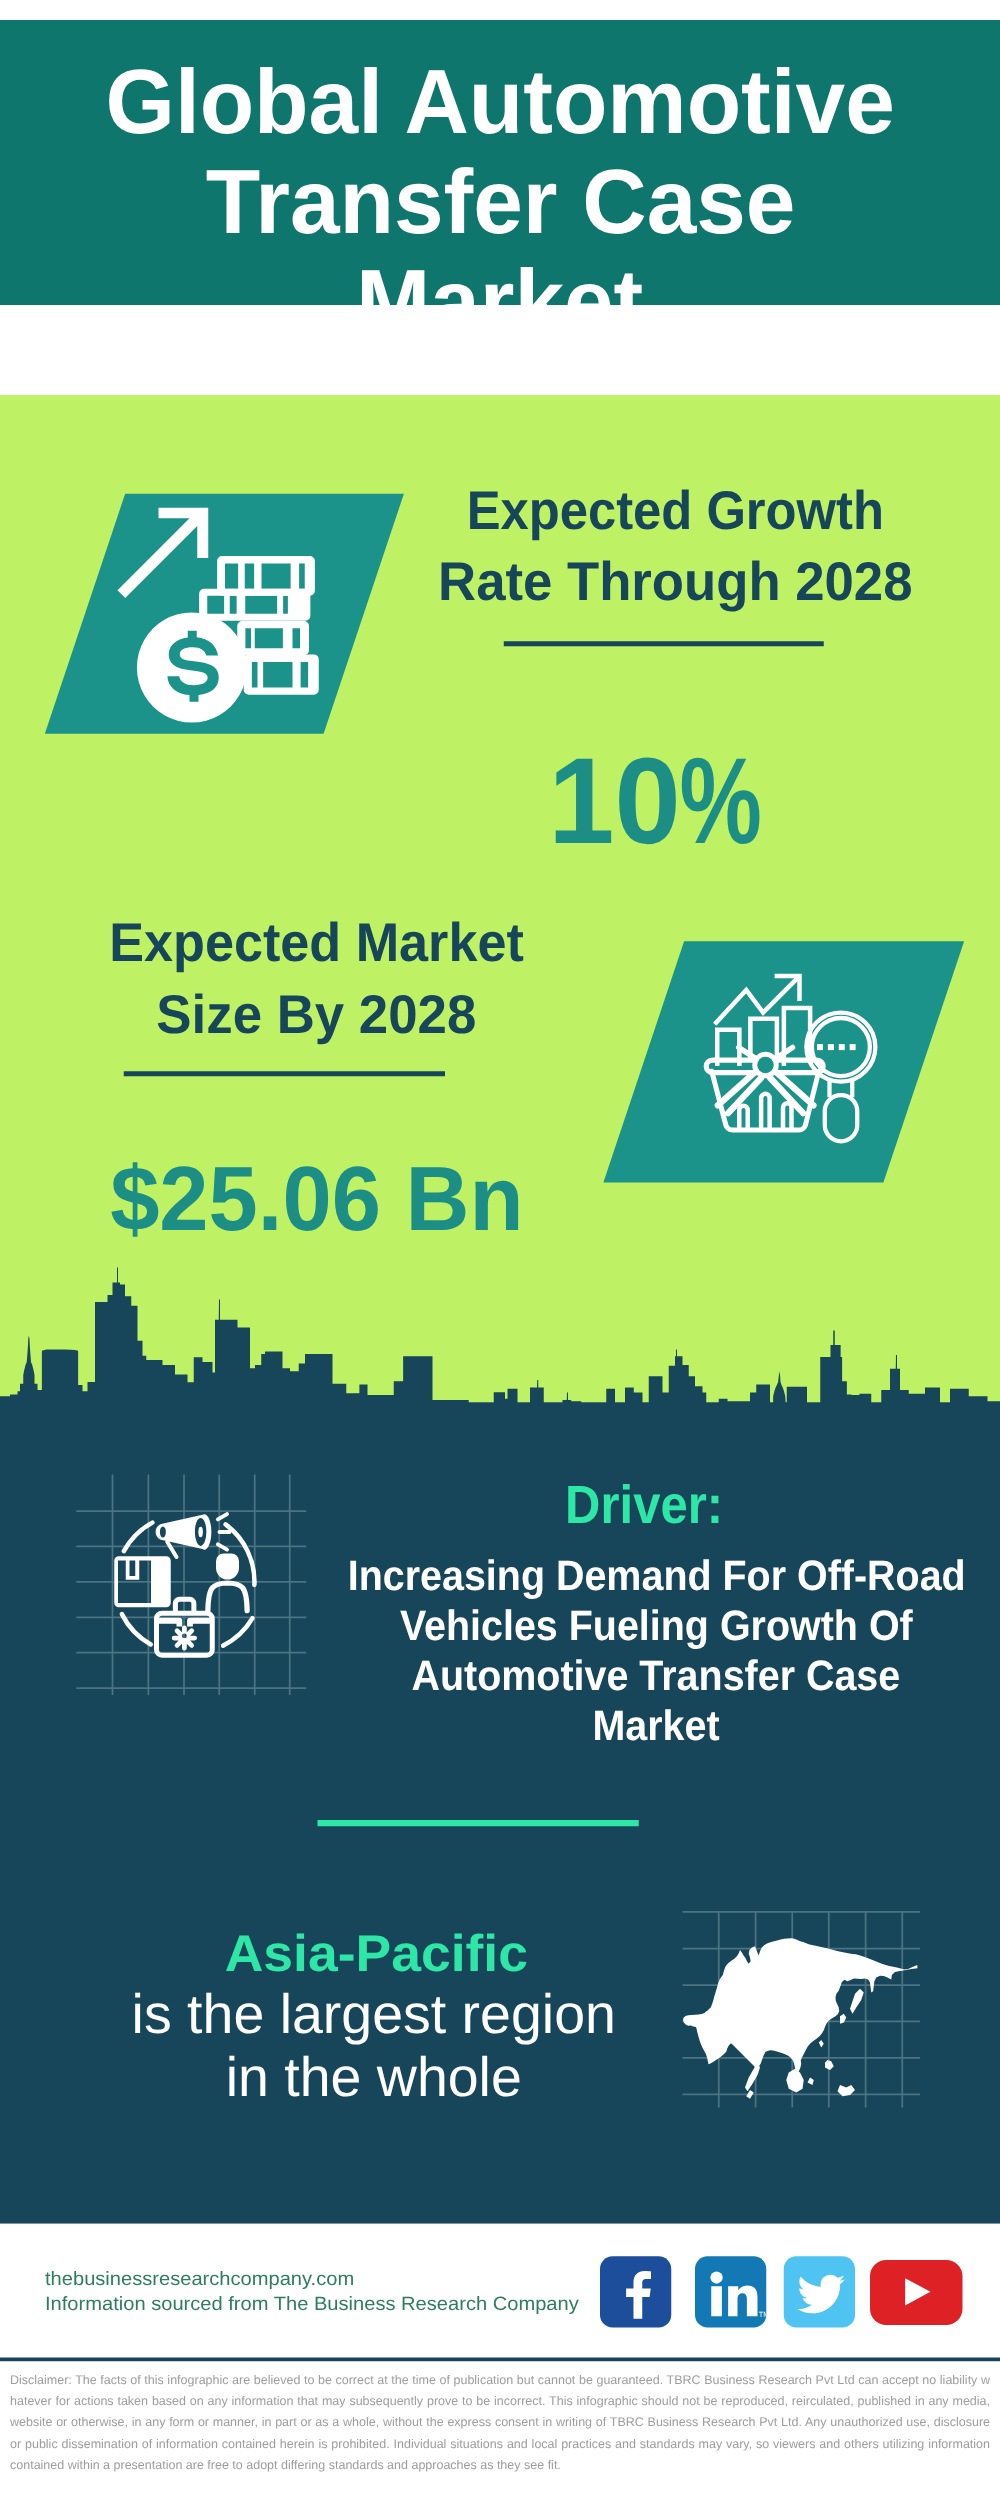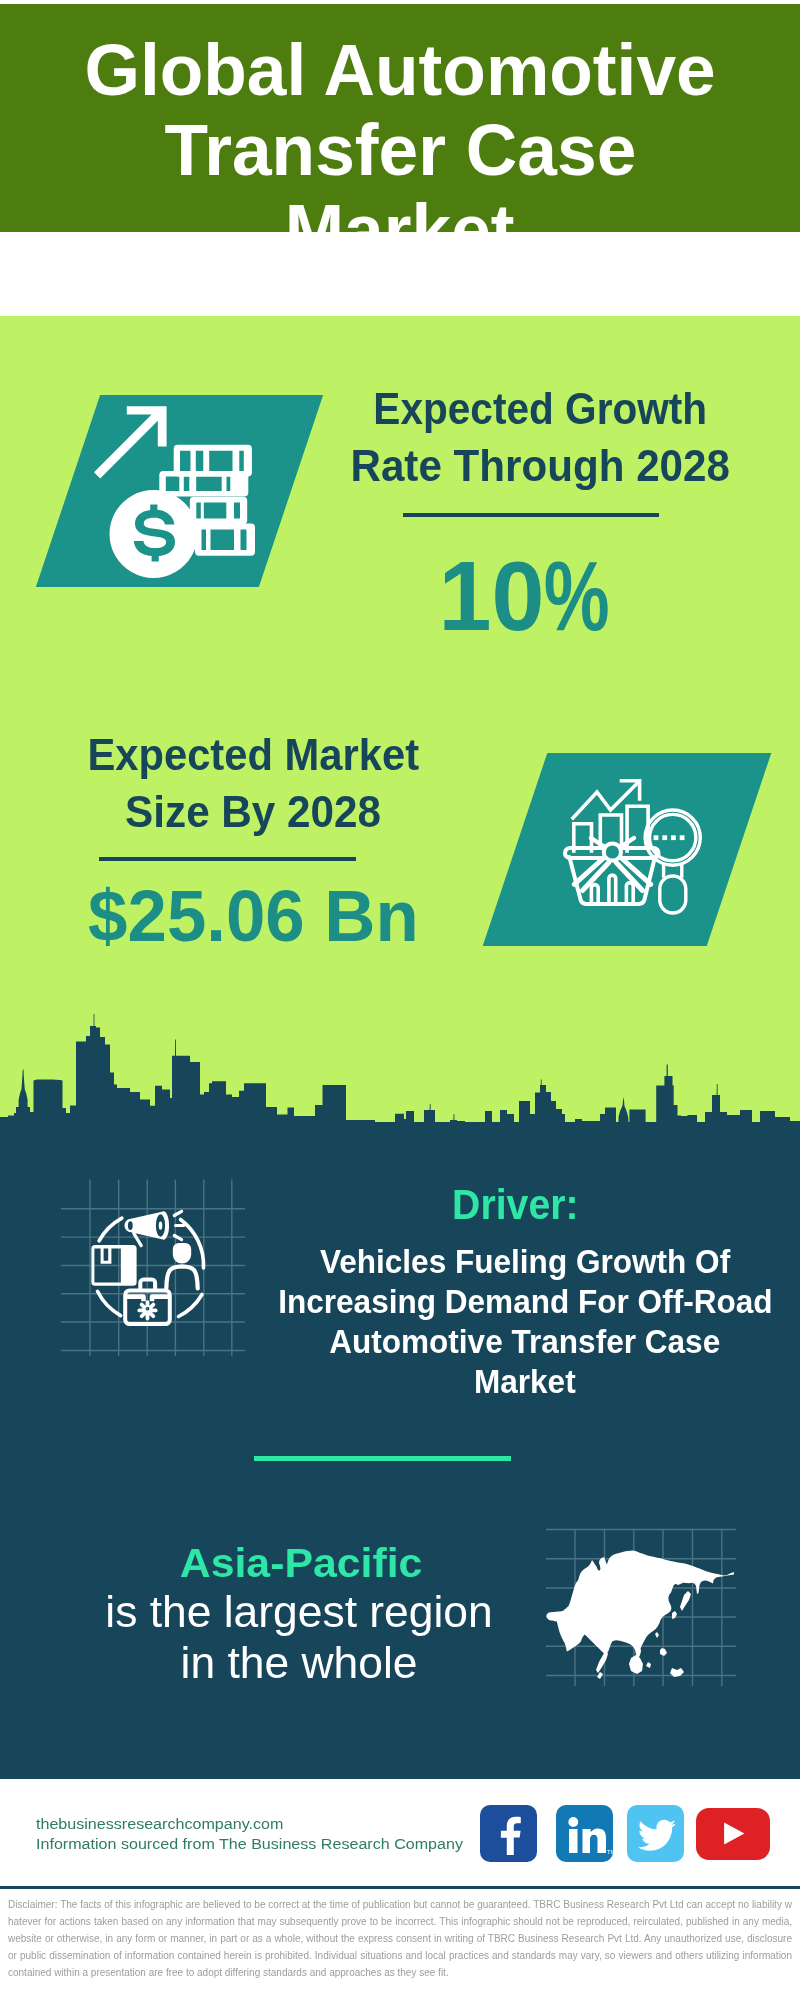--- a/index.html
+++ b/index.html
@@ -1,32 +1,32 @@
 <!DOCTYPE html>
 <html><head>
 <meta charset="utf-8">
 <style>
   html,body{margin:0;padding:0;background:#fff;}
   body{width:800px;height:2000px;font-family:"Liberation Sans",sans-serif;overflow:hidden;}
   .page{position:relative;width:800px;height:2000px;background:#fff;}
 
   
-  .header{position:absolute;left:0;top:4px;width:800px;height:228px;background:#4d7c0f;}
+  .header{position:absolute;left:0;top:16px;width:800px;height:228px;background:#0f766e;}
   .title{position:absolute;left:0;top:26px;width:800px;text-align:center;color:#fff;
          font-size:73px;line-height:80px;font-weight:bold;}
   .title span{display:inline-block;transform:scaleX(0.977);transform-origin:center;}
 
   
   .mid{position:absolute;left:0;top:316px;width:800px;height:806px;background:#bef264;}
   .stat-h{position:absolute;width:100%;text-align:center;color:#17465a;font-weight:bold;
           font-size:43.6px;line-height:57px;}
   .stat-h span{display:inline-block;transform-origin:center;}
   .rule{position:absolute;background:#17465a;height:4px;}
   .stat-v{position:absolute;width:100%;text-align:center;color:#1c8e86;font-weight:bold;}
-  .stat-v > span{display:inline-block;}
+  .stat-v > span{display:inline-block;margin-top:44px;}
   .stat-v span span{display:inline-block;transform-origin:center;}
 
   
   .tile{position:absolute;background:#1b928a;}
 
   
   .dark{position:absolute;left:0;top:1122px;width:800px;height:657px;background:#17465a;overflow:hidden;}
 
   .drv-label{position:absolute;width:100%;text-align:center;color:#2ee6a5;font-weight:bold;
              font-size:43px;line-height:44px;}
@@ -216,22 +216,22 @@
       <g fill="#ffffff" stroke="none">
         <path d="M147.5 1300.3 a1.9 1.9 0 0 1 1.9 1.9 v3.6 l2.6 -2.6 a1.9 1.9 0 1 1 2.7 2.7 l-2.6 2.6 h3.6 a1.9 1.9 0 1 1 0 3.8 h-3.6 l2.6 2.6 a1.9 1.9 0 1 1 -2.7 2.7 l-2.6 -2.6 v3.6 a1.9 1.9 0 1 1 -3.8 0 v-3.6 l-2.6 2.6 a1.9 1.9 0 1 1 -2.7 -2.7 l2.6 -2.6 h-3.6 a1.9 1.9 0 1 1 0 -3.8 h3.6 l-2.6 -2.6 a1.9 1.9 0 1 1 2.7 -2.7 l2.6 2.6 v-3.6 a1.9 1.9 0 0 1 1.9 -1.9 z
                  M147.5 1306.8 a1.9 1.9 0 1 0 0 3.8 a1.9 1.9 0 0 0 0 -3.8 z" fill-rule="evenodd"></path>
       </g>
     </svg>
 
     <div class="drv-label" style="top:60px;left:115px;width:800px;">
       <span>Driver:</span>
     </div>
     <div class="drv-body" style="top:119px;left:250px;width:550px;">
+      <span><i>Increasing Demand For Off-Road</i></span>
       <span><i>Vehicles Fueling Growth Of</i></span>
-      <span><i>Increasing Demand For Off-Road</i></span>
       <span><i>Automotive Transfer Case</i></span>
       <span><i>Market</i></span>
     </div>
     <div class="grule" style="left:254px;top:334px;width:257px;"></div>
 
     <div class="ap-1" style="top:417px;left:-99px;width:800px;">
       <span style="transform:scaleX(1.036)">Asia-Pacific</span>
     </div>
     <svg viewBox="540 1520 200 180" style="position:absolute;left:540px;top:398px;width:200px;height:180px;">
       <g stroke="#4b7381" stroke-width="1.4" fill="none">

